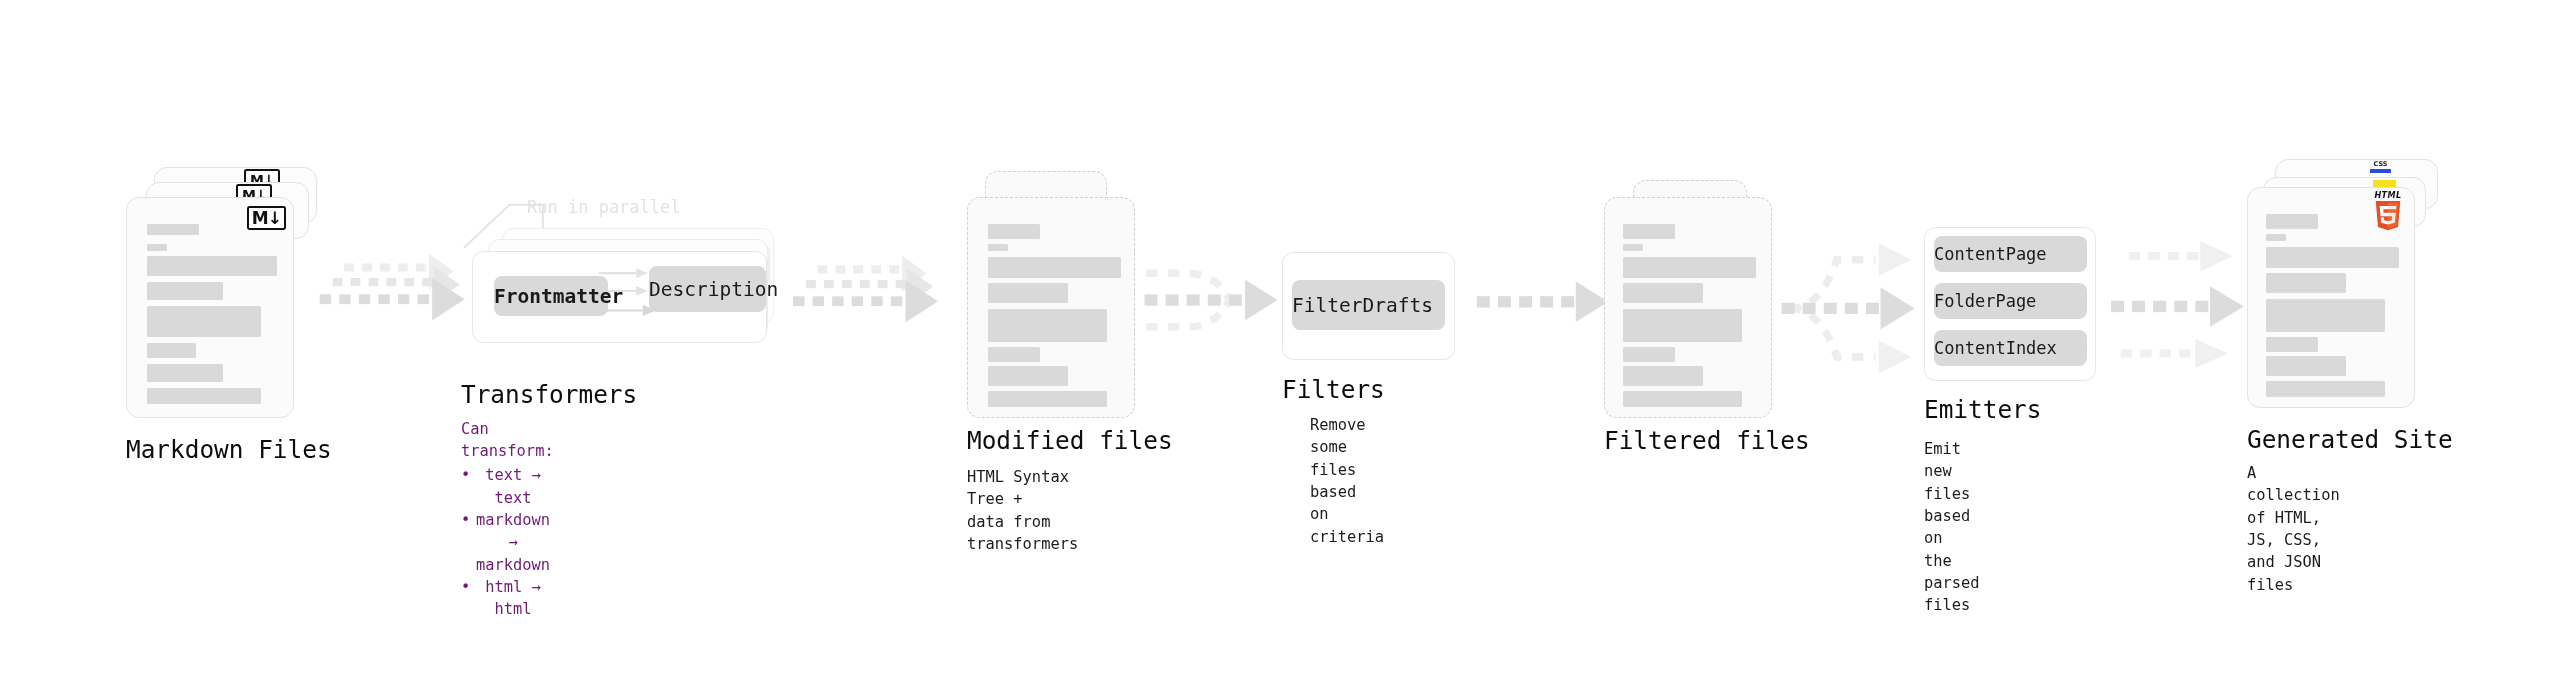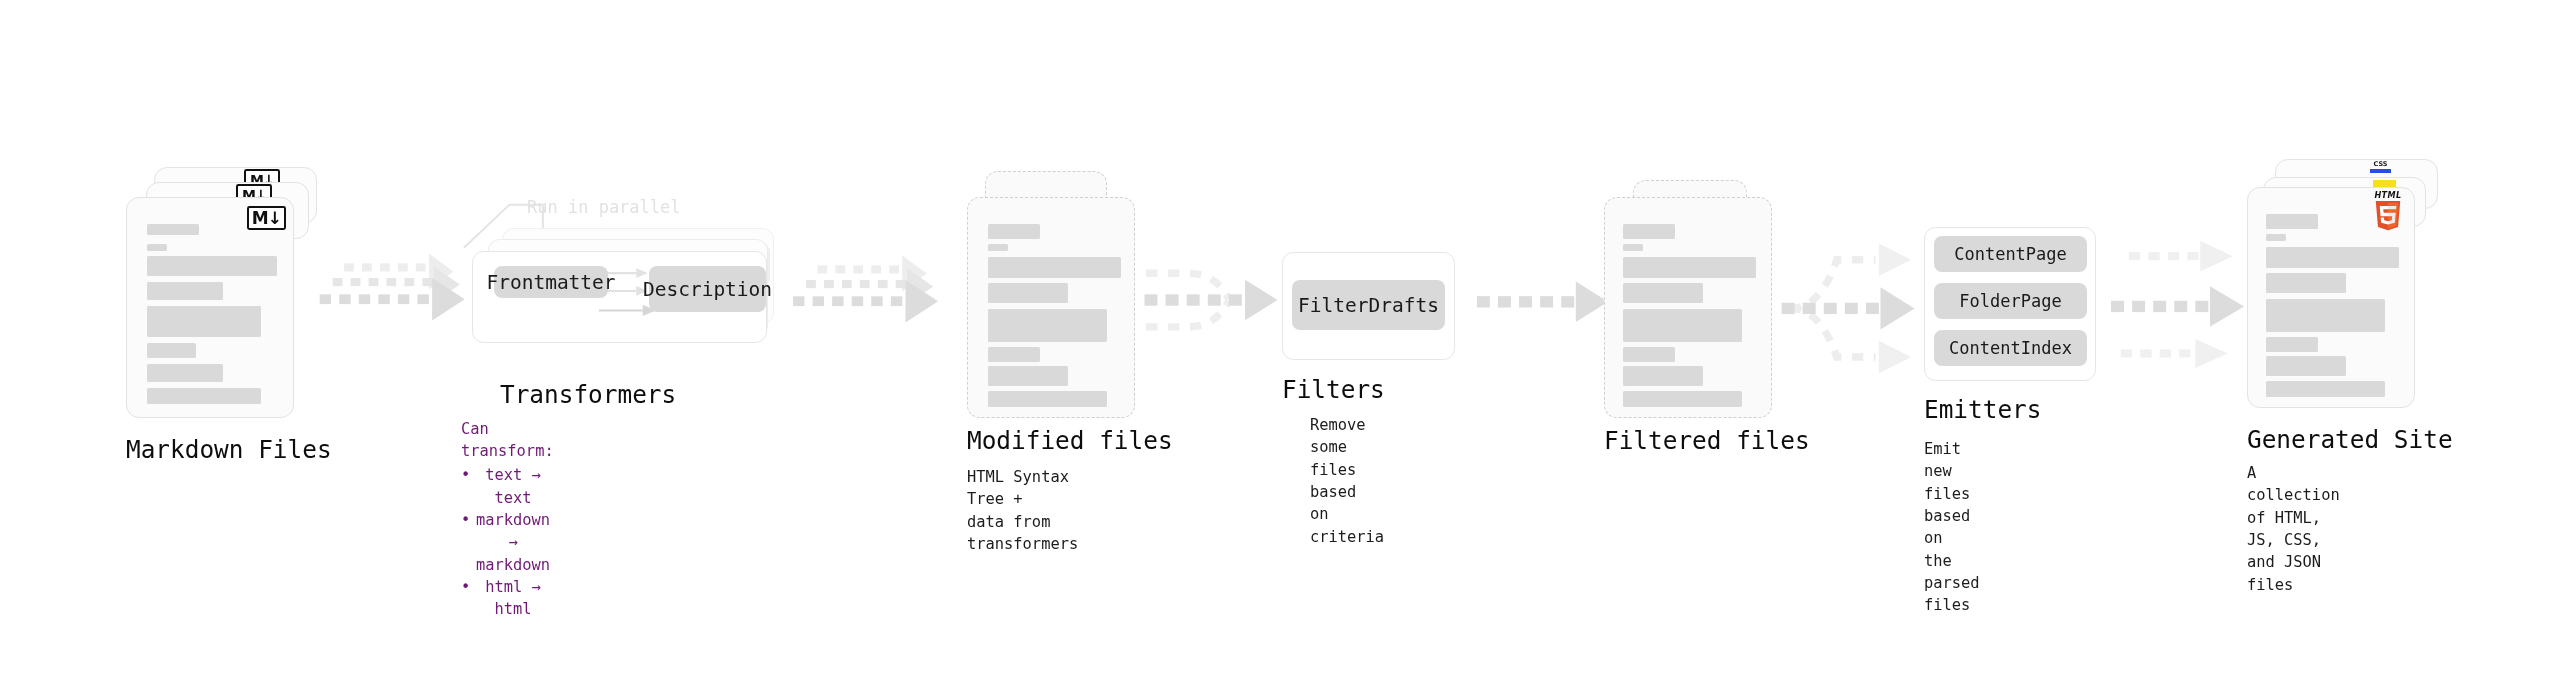--- a/index.html
+++ b/index.html
@@ -63,21 +63,21 @@
     border:1.6px solid #e6e6e6;
     border-radius:11.4px;
     background:#ffffff;
   }
   .procbox.l1 { border-color:#f0f0f0; background:#fdfdfd; }
   .procbox.l2 { border-color:#ececec; background:#fdfdfd; }
   .chip {
     position:absolute;
     background:#d9d9d9;
     border-radius:8.1px;
-    display:flex; align-items:center; justify-content:center;
+    display:flex; align-items:center; justify-content:flex-start;
     color:#1a1a1a;
     font-size:19.5px;
     white-space:nowrap;
   }
   .chip.g1 { background:#eeeeee; color:transparent; }
   .chip.g2 { background:#e6e6e6; color:transparent; }
 
   
   .caption-title {
     position:absolute;
@@ -192,28 +192,28 @@
           <polygon points="48,4 62,10 48,16" fill="#e2e2e2" stroke="none"></polygon>
         <line x1="2" y1="32" x2="48" y2="32"></line>
           <polygon points="48,26 62,32 48,38" fill="#e2e2e2" stroke="none"></polygon>
       </g>
       <g stroke="#d6d6d6" stroke-width="2.5" fill="none">
         <line x1="2" y1="56" x2="56" y2="56"></line>
           <polygon points="56,49 72,56 56,63" fill="#d6d6d6" stroke="none"></polygon>
       </g>
     </svg>
 
-    <div class="chip" style="left:494px;top:266px;width:114px;height:32px;">
+    <div class="chip" style="left:494px;top:276px;width:114px;height:40px;font-weight:bold;">
       <span>Frontmatter</span>
     </div>
     <div class="chip" style="left:649px;top:266px;width:117px;height:46px;">
       <span>Description</span>
     </div>
 
-    <div class="caption-title" style="left:461px;top:380px;margin-left:39px;">Transformers</div>
+    <div class="caption-title" style="left:461px;top:380px;">Transformers</div>
 
     <div class="bullets" style="left:461px;top:418px;">
       <div class="hdr">Can transform:</div>
       <ul>
         <li>text → text</li>
         <li>markdown → markdown</li>
         <li>html → html</li>
       </ul>
     </div>
   </div>

